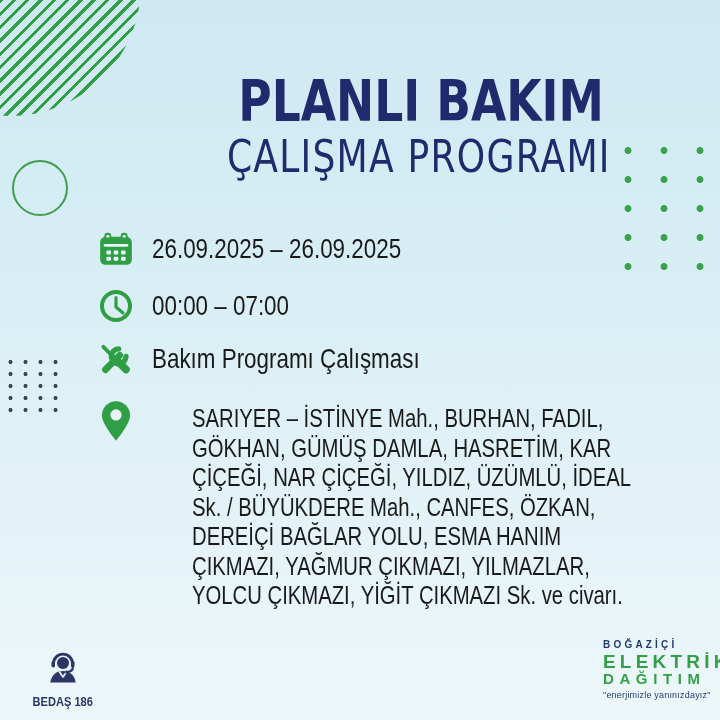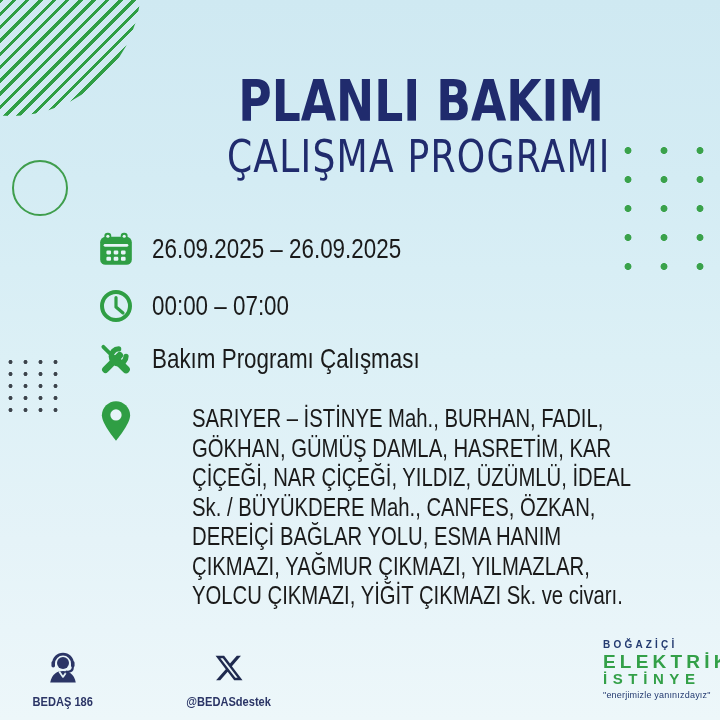--- a/index.html
+++ b/index.html
@@ -159,29 +159,21 @@
         <rect x="7.6" y="11.6" width="3.2" height="6" rx="1.6" fill="#2b3566"></rect>
         <rect x="25.2" y="11.6" width="3.2" height="6" rx="1.6" fill="#2b3566"></rect>
         <path d="M26.8 17.6 q0 3.6 -5 4" fill="none" stroke="#2b3566" stroke-width="2" stroke-linecap="round"></path>
         <circle cx="21.4" cy="21.7" r="1.5" fill="#2b3566"></circle>
       </svg>
     </span>
     <span class="clabel">BEDAŞ 186</span>
   </div>
 
 
-  <div class="contact contact-3">
-    <span class="cicon">
-      <svg width="30" height="30" viewBox="0 0 24 24" fill="#1f2a4f">
-        <path d="M18.244 2.25h3.308l-7.227 8.26 8.502 11.24H16.17l-5.214-6.817L4.99 21.75H1.68l7.73-8.835L1.254 2.25H8.08l4.713 6.231zm-1.161 17.52h1.833L7.084 4.126H5.117z"></path>
-      </svg>
-    </span>
-    <span class="clabel">@BEDASdestek</span>
-  </div>
 
   <div class="logo">
     <div class="logo-l1">BOĞAZİÇİ</div>
     <div class="logo-l2">ELEKTRİK</div>
-    <div class="logo-l3">İSTİNYE</div>
+    <div class="logo-l3">DAĞITIM</div>
     <div class="logo-slogan">"enerjimizle yanınızdayız"</div>
   </div>
 
 </div>
 
 </body></html>

